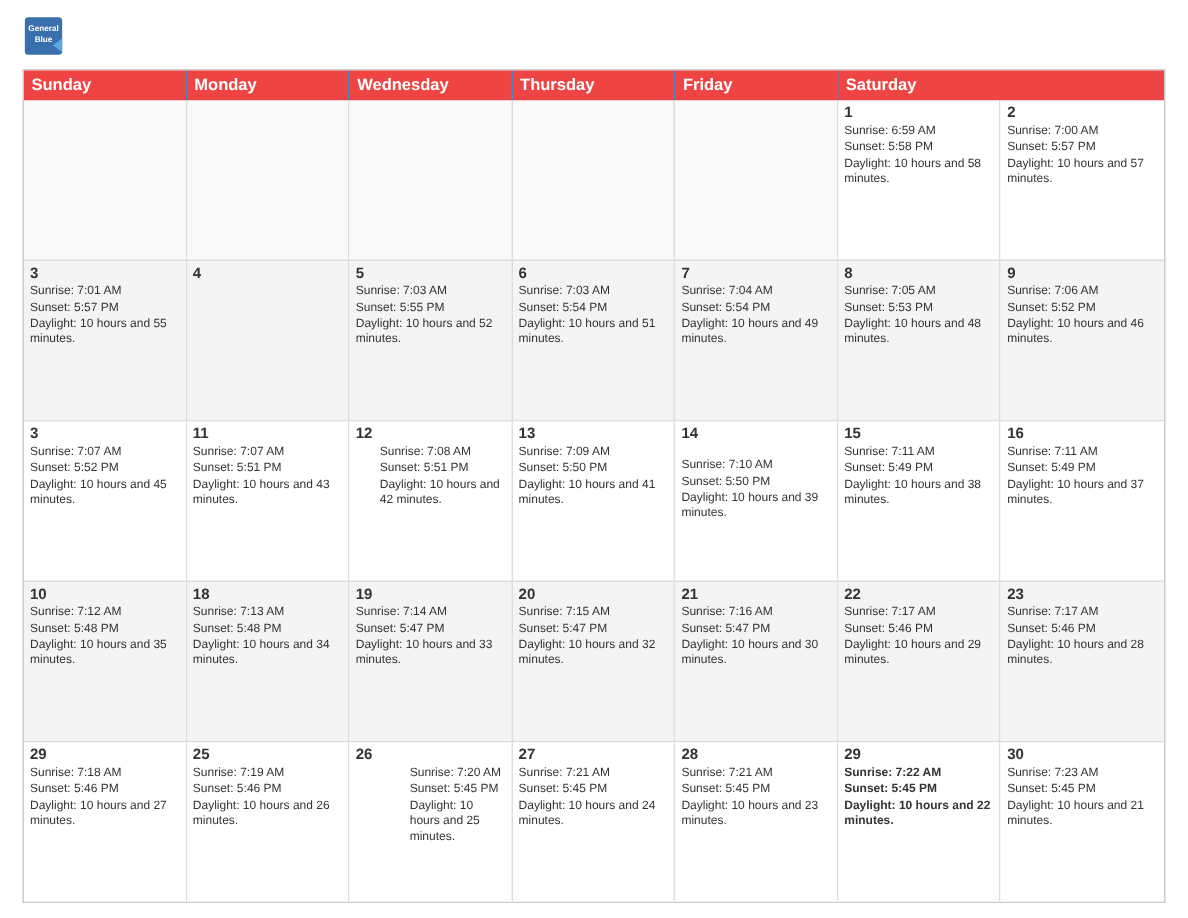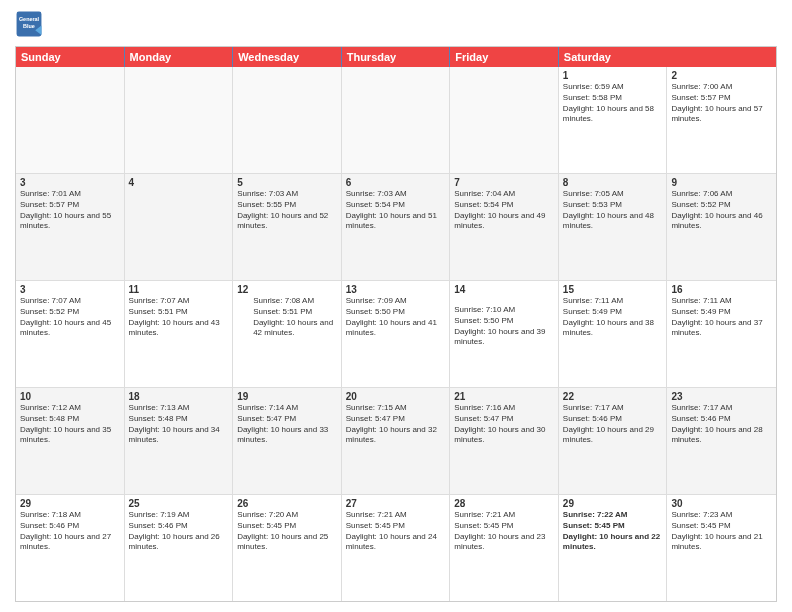--- a/index.html
+++ b/index.html
@@ -286,21 +286,21 @@
 Daylight: 10 hours and 27 minutes.</div>
           </div>
           <div class="cal-cell">
             <span class="day-num">25</span>
             <div class="day-info" style="white-space: pre-line;">Sunrise: 7:19 AM
 Sunset: 5:46 PM
 Daylight: 10 hours and 26 minutes.</div>
           </div>
           <div class="cal-cell">
             <span class="day-num">26</span>
-            <div class="day-info" style="white-space: pre-line;">Sunrise: 7:20 AM
+            <div class="day-info" style="white-space: pre-line; margin-left: 36px;">Sunrise: 7:20 AM
 Sunset: 5:45 PM
 Daylight: 10 hours and 25 minutes.</div>
           </div>
           <div class="cal-cell">
             <span class="day-num">27</span>
             <div class="day-info" style="white-space: pre-line;">Sunrise: 7:21 AM
 Sunset: 5:45 PM
 Daylight: 10 hours and 24 minutes.</div>
           </div>
           <div class="cal-cell">

